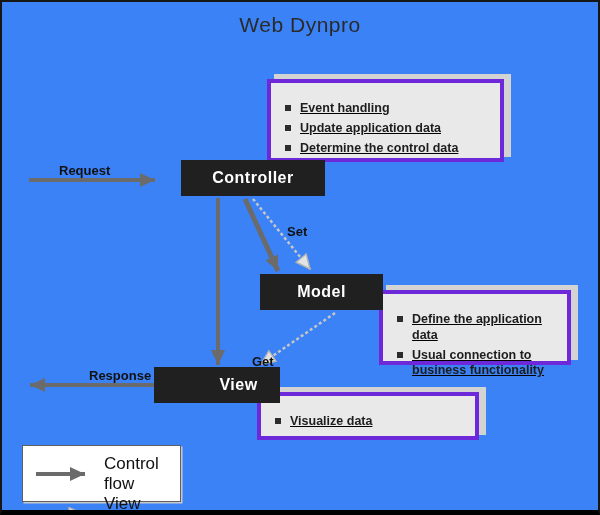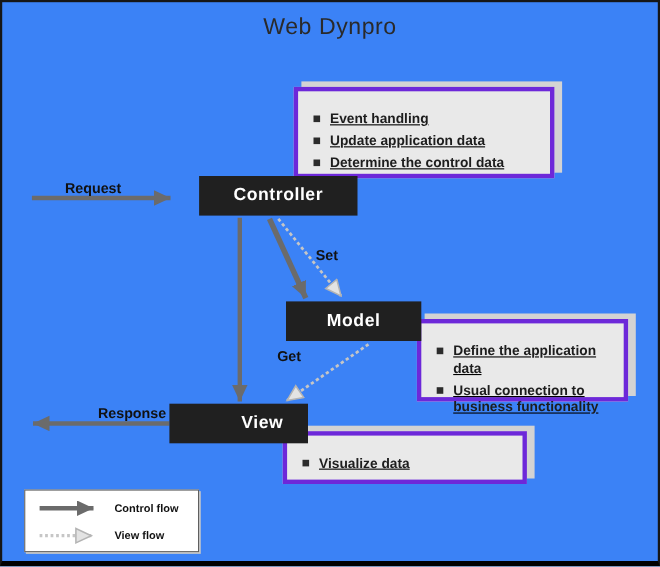--- a/index.html
+++ b/index.html
@@ -55,36 +55,36 @@
 
   
   .alabel {
     position:absolute; z-index:5;
     font-size:13px; font-weight:bold; color:#111;
     white-space:nowrap;
   }
   .lbl-request  { left:57px;  top:161px; }
   .lbl-response { left:55px;  top:366px;padding-left:32px; }
   .lbl-set      { left:285px; top:222px; }
-  .lbl-get      { left:250px; top:314px; }
+  .lbl-get      { left:250px; top:352px; }
 
   
   .legend {
     position:absolute; z-index:2;
     left:20px; top:443px; width:159px; height:57px;
     border:1px solid #5f5f5f;
     box-shadow:1.5px 1.5px 0 #c9c9c9;
     background:#fff;
     padding:8px 10px 6px 10px;
     display:flex; flex-direction:column; justify-content:space-between;
   }
   .legend-row { display:flex; align-items:center; }
   .legend-row svg { flex:0 0 auto; }
   .legend-label {
-    margin-left:13px; font-size:10px; font-weight:bold; color:#111;
+    margin-left:13px; font-size:17px; font-weight:normal; color:#111;
   }
 </style>
 </head>
 <body>
 
 <div class="frame">
 
   <div class="title">Web Dynpro</div>
 
   <svg class="arrows" width="600" height="515" viewBox="0 0 600 515">

